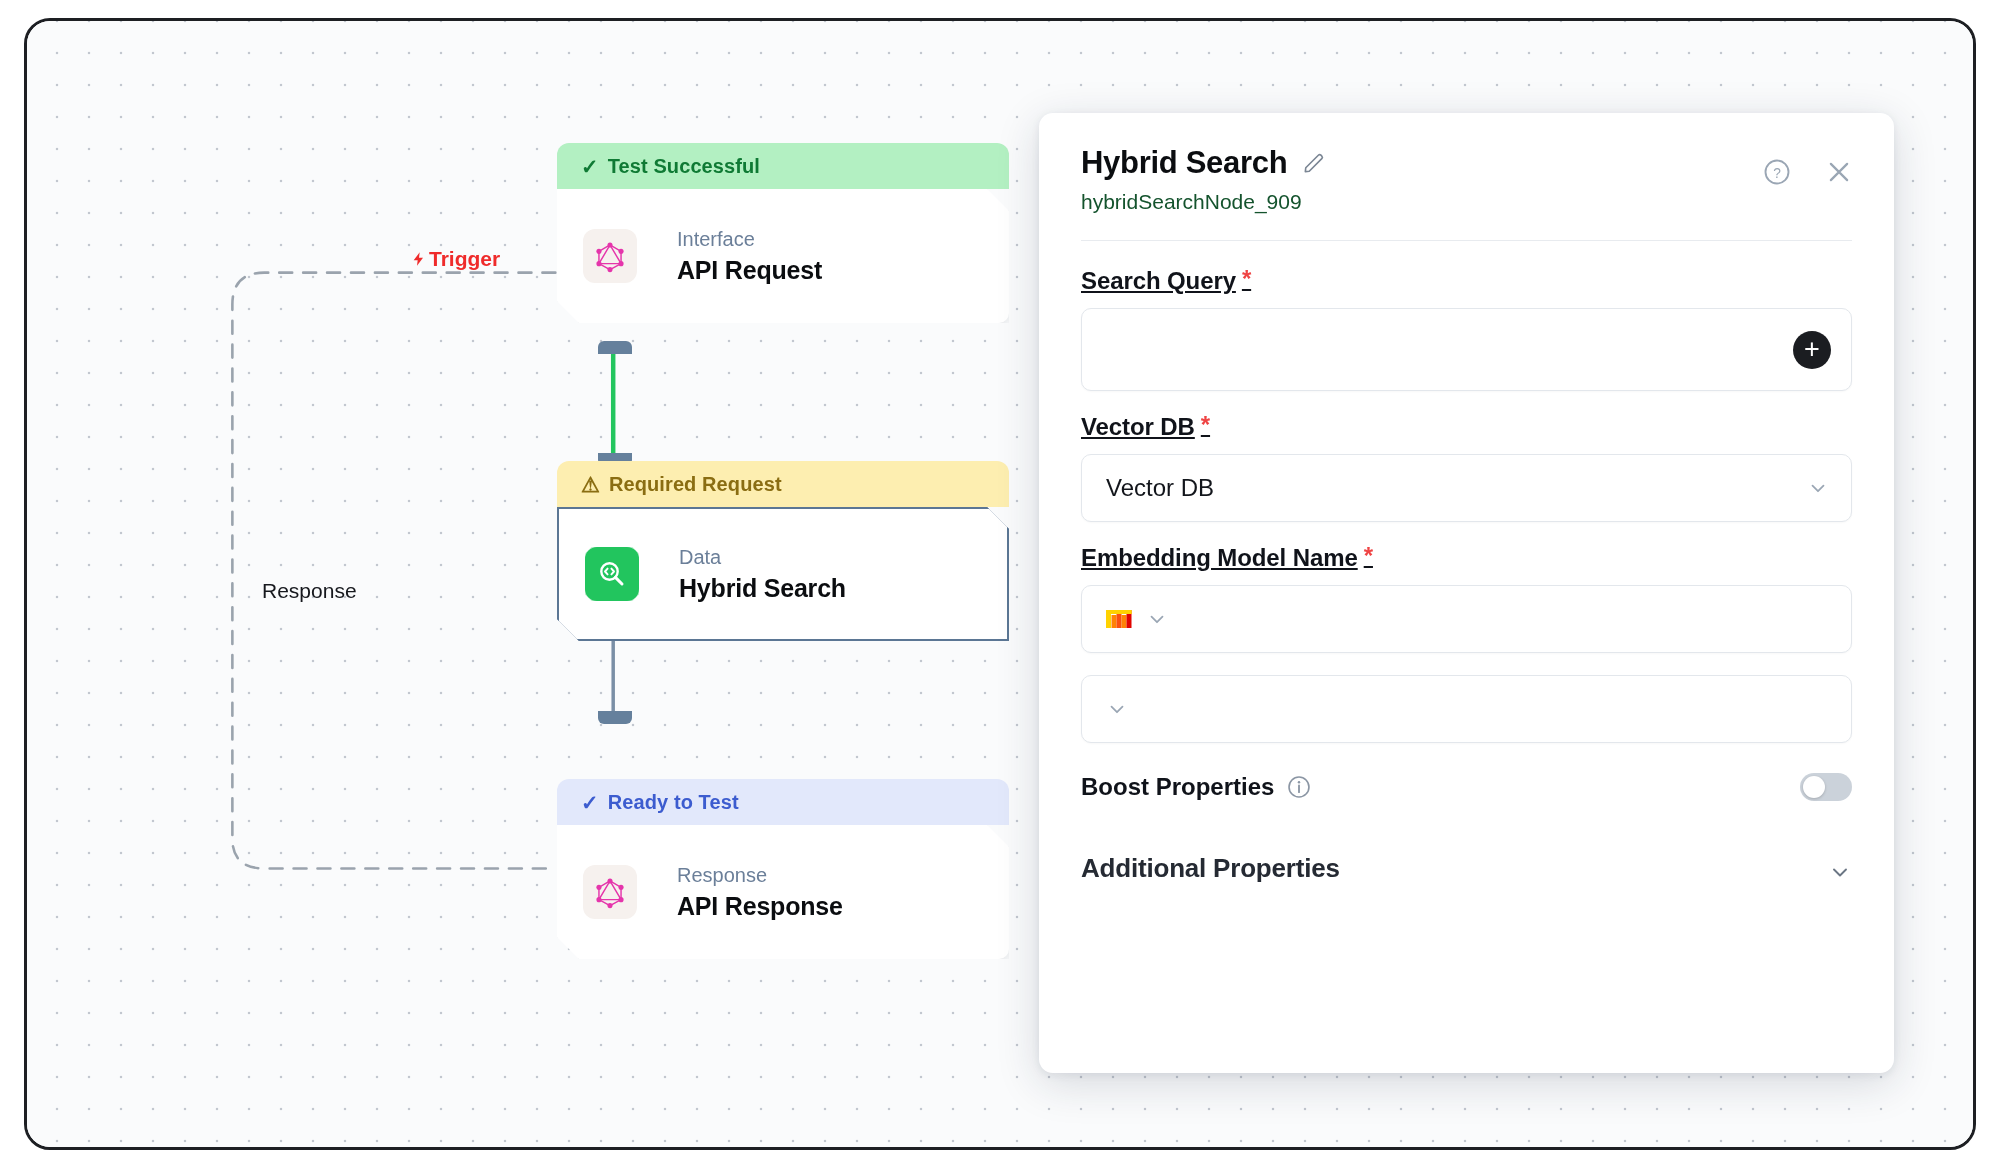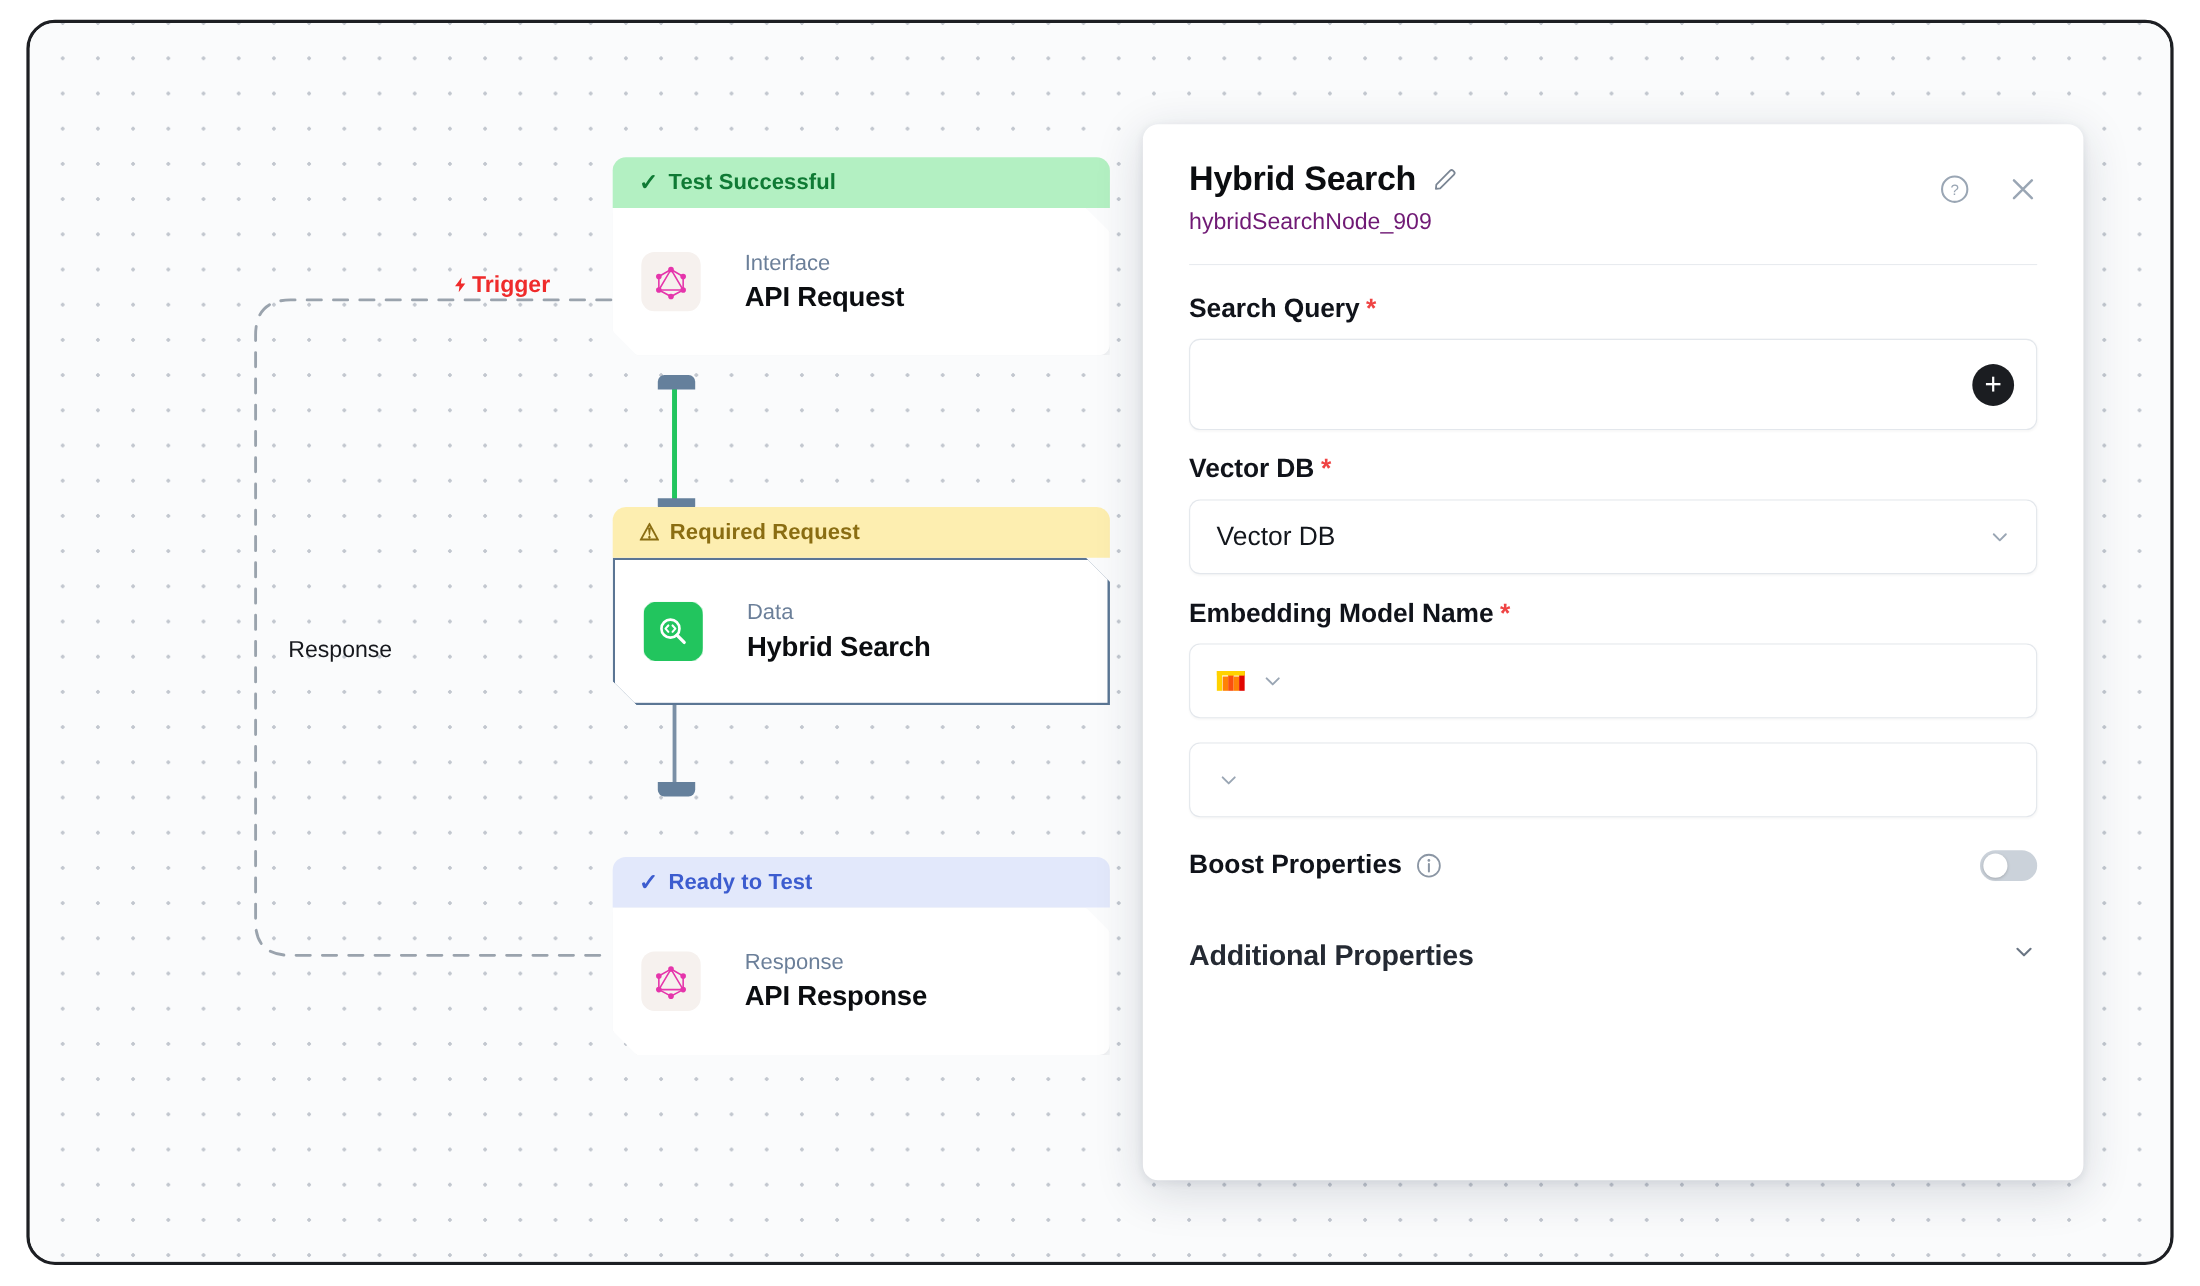--- a/index.html
+++ b/index.html
@@ -138,38 +138,39 @@
     flex-direction: column;
     overflow: hidden;
   }
 
   .panel-head { padding: 32px 42px 0 42px; position: relative; }
 
   .panel-title-row { display: flex; align-items: center; gap: 14px; }
   .panel-title { font-size: 31px; font-weight: 700; color: #0b0d10; letter-spacing: -.3px; }
   .pencil-btn { width: 26px; height: 26px; cursor: pointer; display: block; }
 
-  .panel-sub { margin-top: 9px; font-size: 21px; color: #701a75; }
+  .panel-sub { margin-top: 9px; font-size: 21px; color: #14532d; }
 
   .head-actions {
     position: absolute;
     right: 40px; top: 44px;
     display: flex; align-items: center; gap: 32px;
   }
   .icon-btn { width: 30px; height: 30px; cursor: pointer; display: block; }
 
   .divider { margin: 26px 42px 0 42px; height: 1px; background: #e8ebef; }
 
   .panel-body { padding: 0 42px; margin-top: 26px; flex: 1; overflow: hidden; }
 
   .field { margin-bottom: 22px; }
   .field-label {
     font-size: 24px; font-weight: 700; color: #10131a;
-    margin-bottom: 13px; display: flex; align-items: center; gap: 6px;
+    margin-bottom: 13px; display: flex; align-items: flex-start; gap: 6px;
     letter-spacing: -.1px;
+    text-decoration: underline;
   }
   .req { color: #ef4444; font-size: 24px; line-height: 1; }
 
   .textarea-box {
     position: relative;
     height: 83px;
     border: 1px solid #e3e7ec;
     border-radius: 10px;
     background: #fff;
     box-shadow: 0 1px 2px rgba(16,24,40,.03);
@@ -212,21 +213,21 @@
     background: #cbd2da; position: relative; cursor: pointer;
   }
   .switch .knob {
     position: absolute; left: 3px; top: 3px;
     width: 22px; height: 22px; border-radius: 50%;
     background: #ffffff; box-shadow: 0 1px 3px rgba(0,0,0,.2);
   }
 
   .accordion {
     margin-top: 52px;
-    display: flex; align-items: flex-start;
+    display: flex; align-items: flex-end;
     cursor: pointer;
   }
   .accordion-title { font-size: 26px; font-weight: 700; color: #252a33; letter-spacing: -.2px; }
   .accordion .chev { margin-left: auto; width: 24px; height: 24px; }
 </style>
 </head>
 <body>
 
 <div id="app">
   <div id="canvas">

